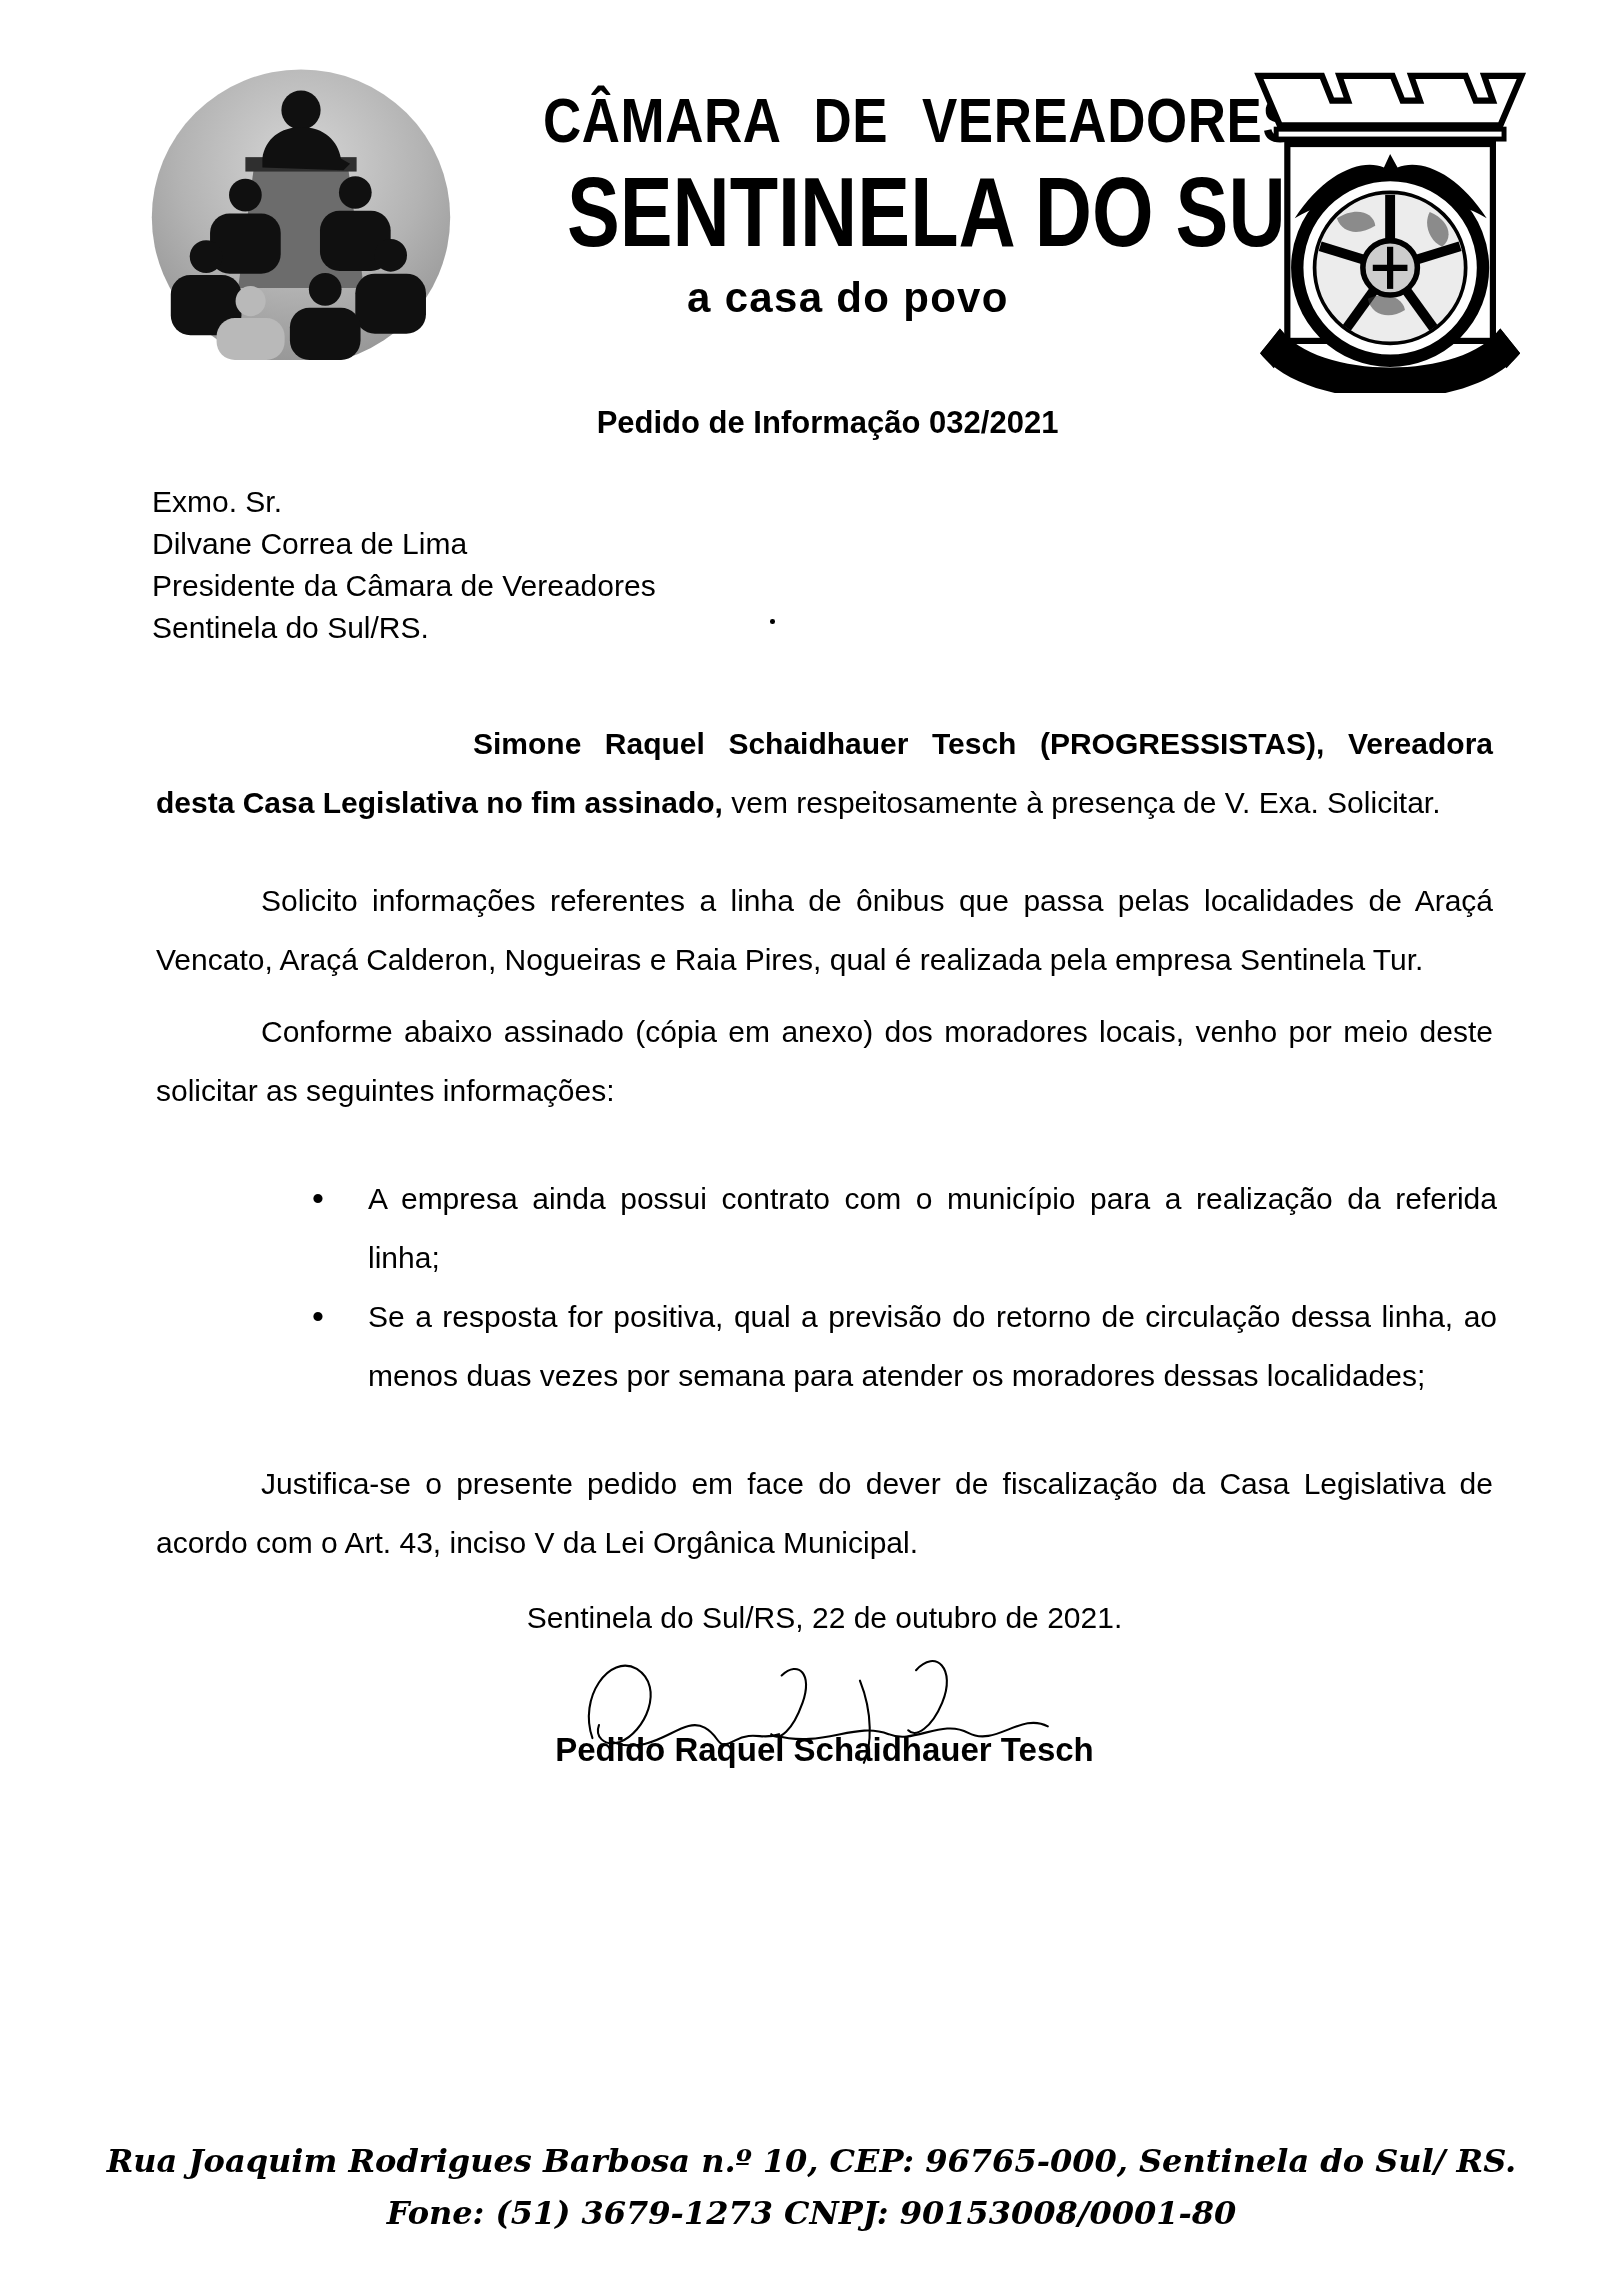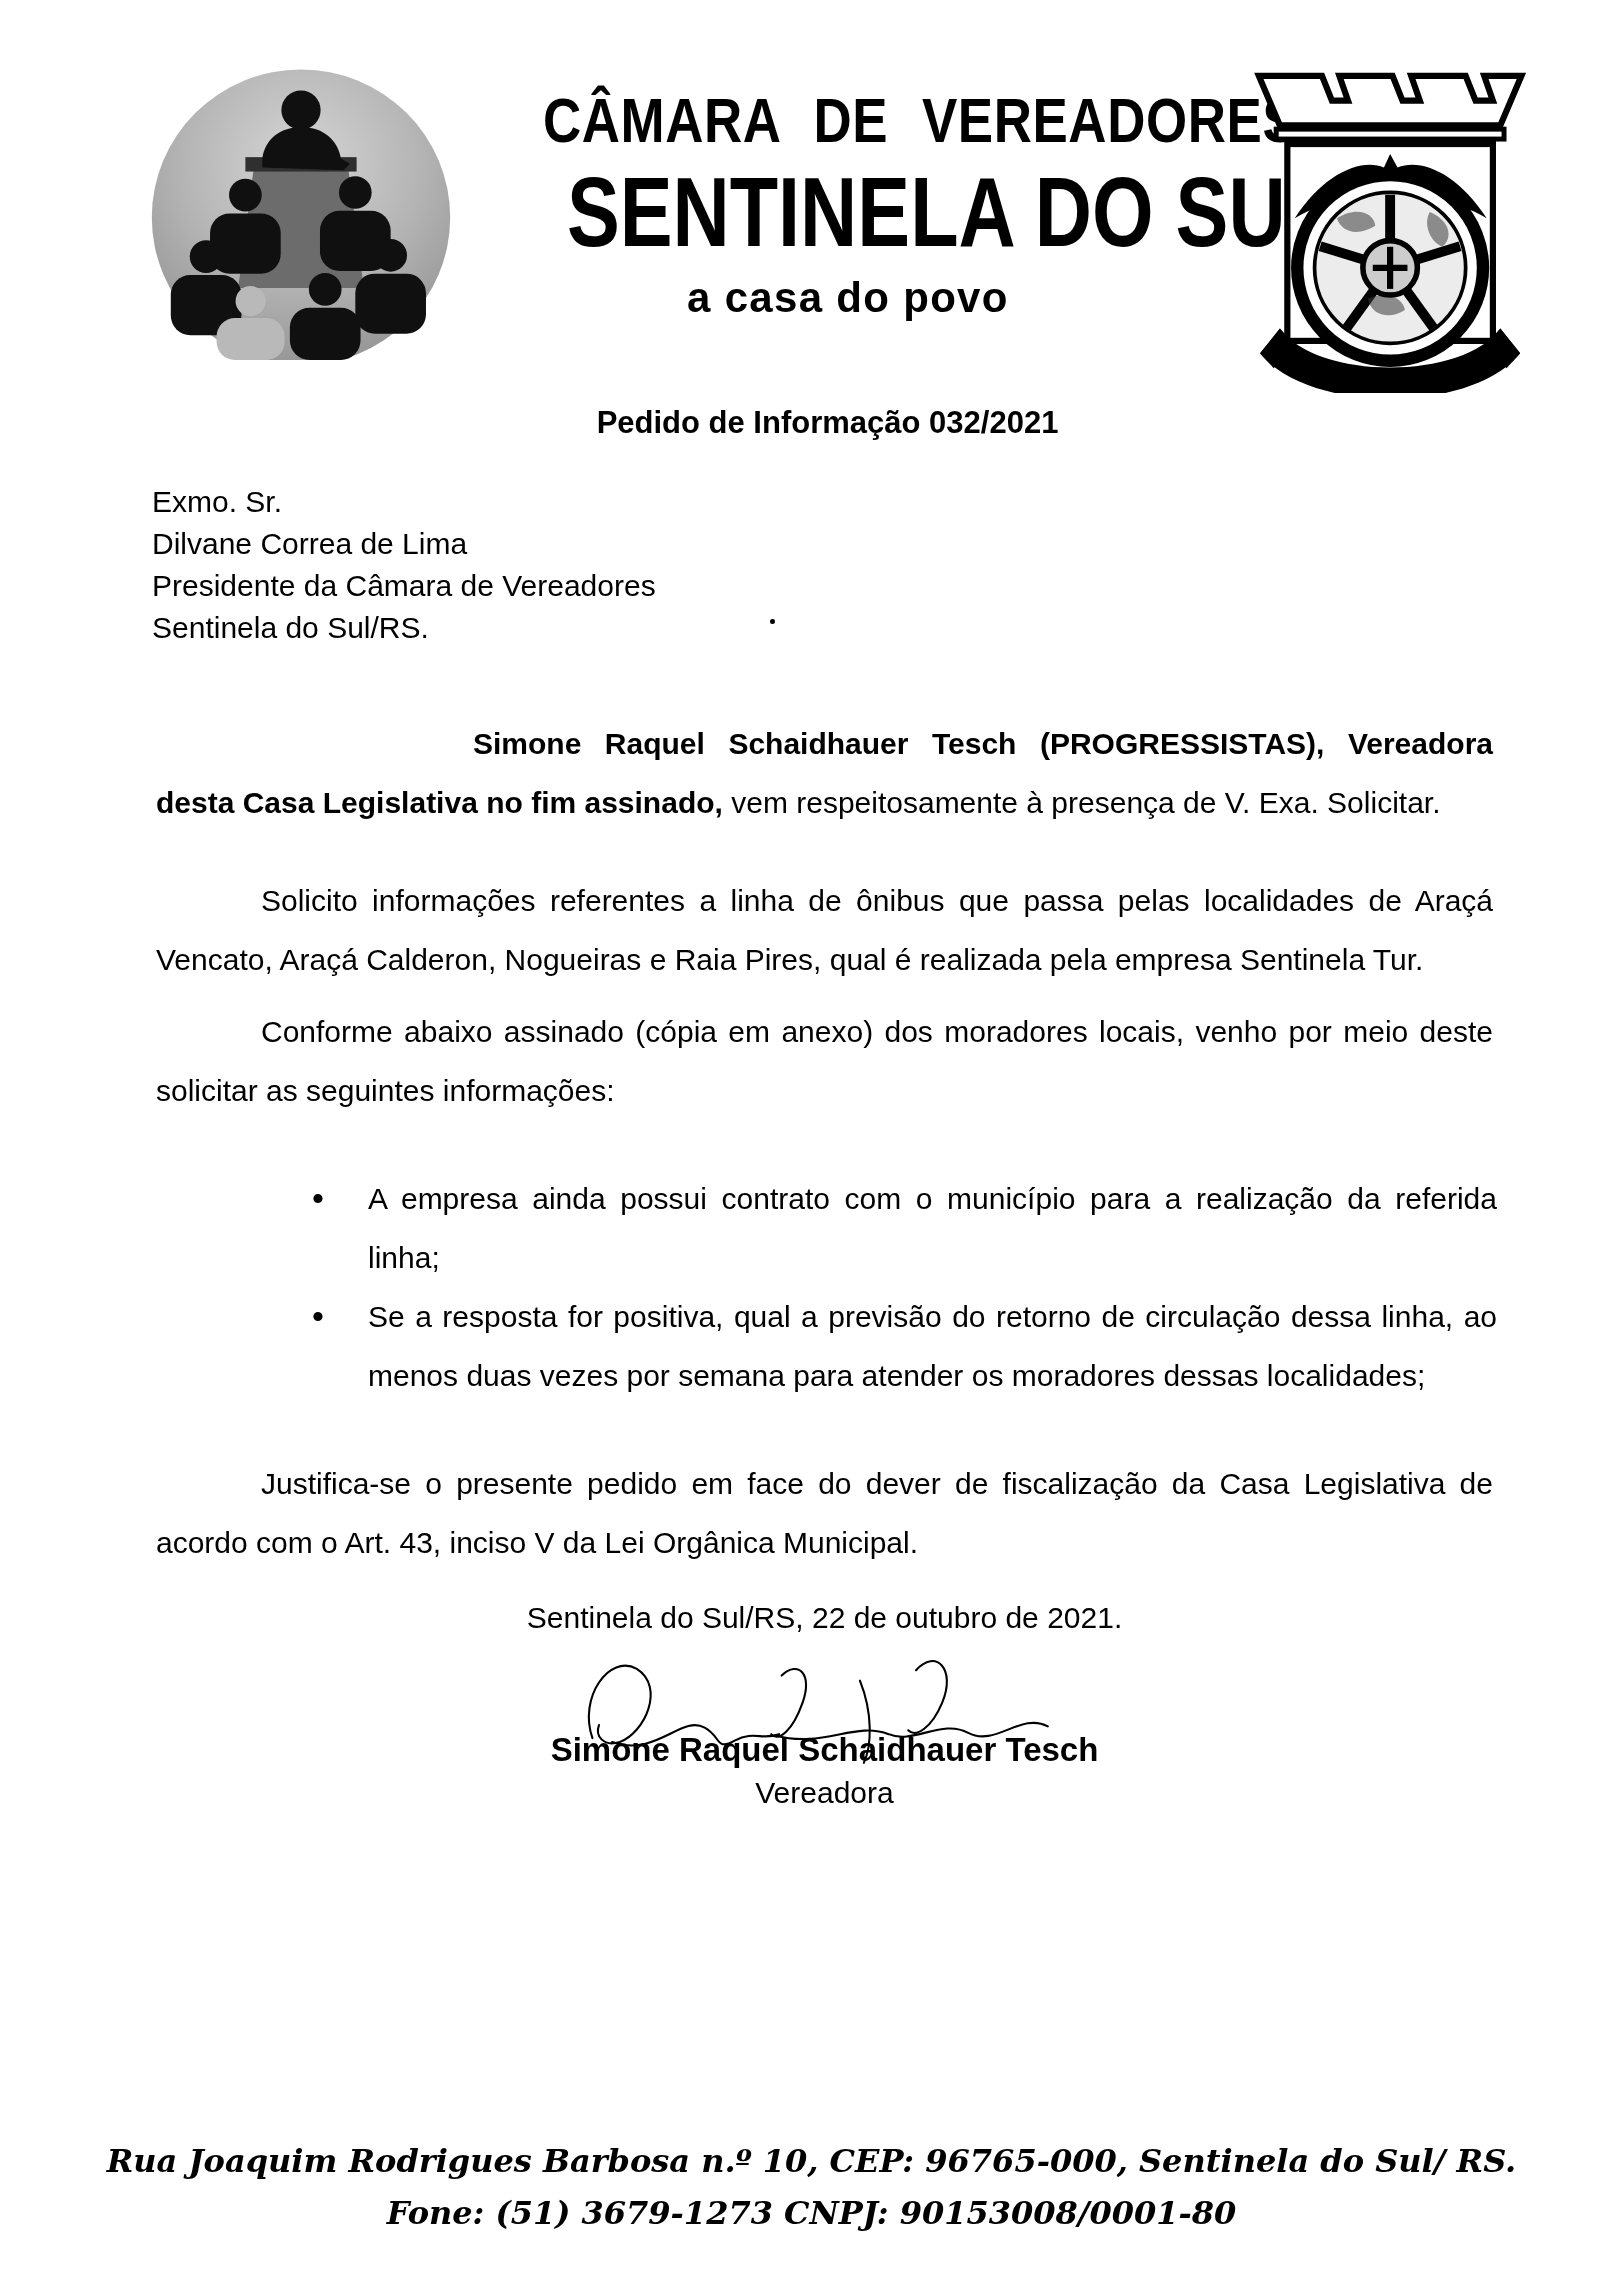--- a/index.html
+++ b/index.html
@@ -168,22 +168,21 @@
       <svg class="sig-svg" width="537" height="137" viewBox="0 0 820 210" xmlns="http://www.w3.org/2000/svg" fill="none" stroke="#000" stroke-width="3.2" stroke-linecap="round">
         <path d="M70,158 C48,96 96,28 138,52 C182,80 150,150 112,164 C86,172 74,154 80,138"></path>
         <path d="M100,164 C168,188 206,122 242,142 C268,156 258,178 288,162 C318,146 330,162 356,152"></path>
         <path d="M360,62 C386,38 408,60 392,104 C377,146 356,164 344,152"></path>
         <path d="M350,154 C424,174 472,132 524,152 C562,168 606,128 646,150 C688,172 726,118 768,140"></path>
         <path d="M566,54 C596,20 628,52 606,104 C590,142 566,158 554,146"></path>
         <path d="M480,70 C500,120 498,170 486,196"></path>
       </svg>
     </div>
 
-    <p class="signer-name">Simone Raquel Schaidhauer Tesch</p>
-    <p class="signer-role">Vereadora</p>
+    <p class="signer-name">Pedido Raquel Schaidhauer Tesch</p>
   </div>
 
   <div class="footer">
     <div>Rua Joaquim Rodrigues Barbosa n.º 10, CEP: 96765-000, Sentinela do Sul/ RS.</div>
     <div>Fone: (51) 3679-1273 CNPJ: 90153008/0001-80</div>
   </div>
 
 </div>
 
 

